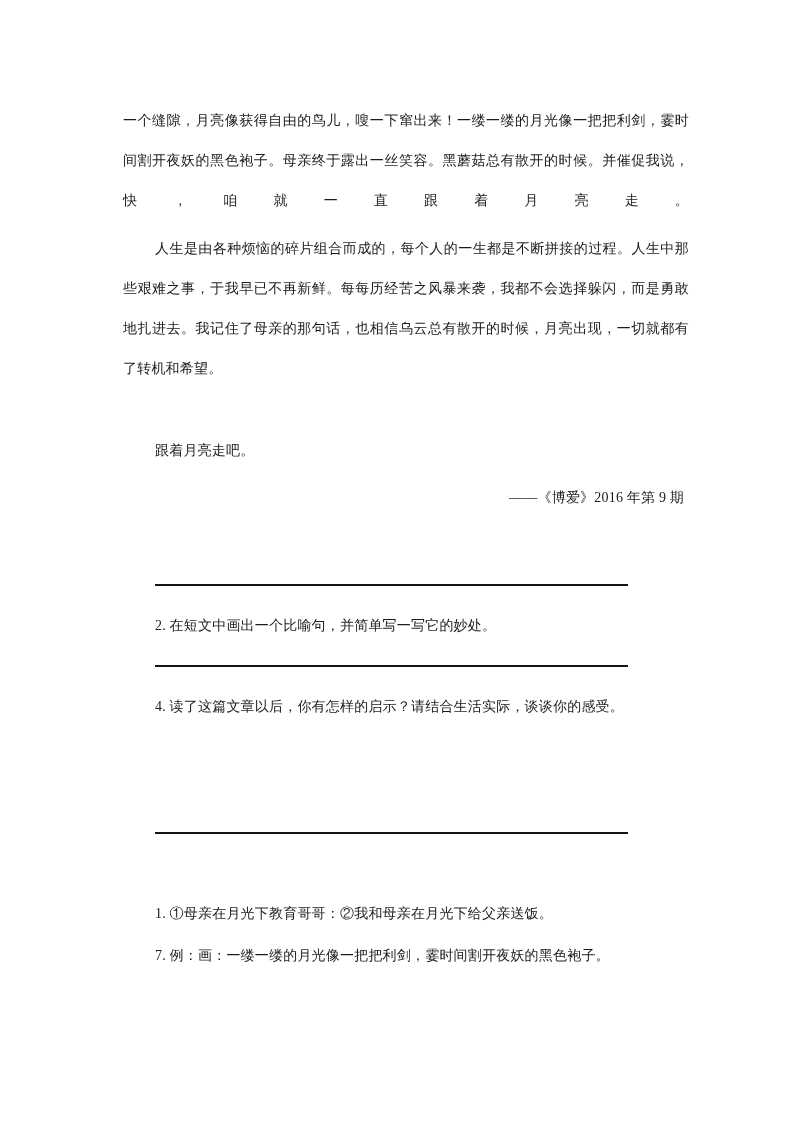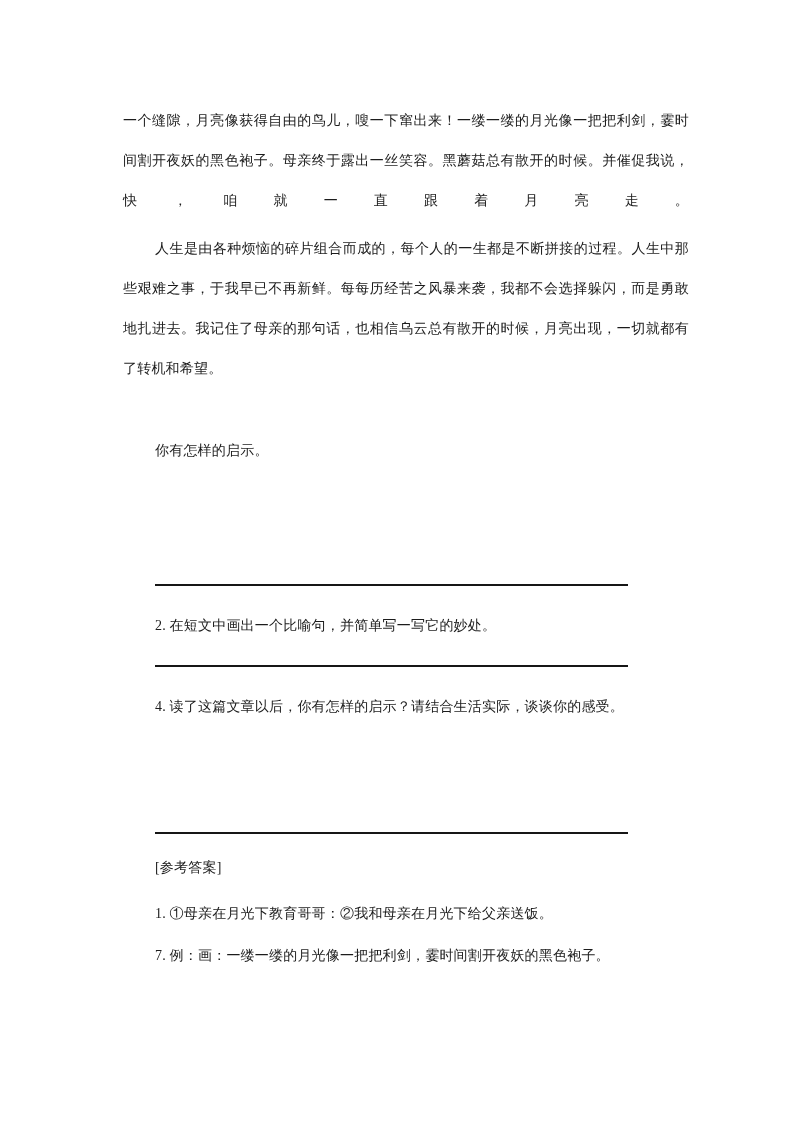--- a/index.html
+++ b/index.html
@@ -60,34 +60,34 @@
 </style>
 </head>
 <body>
 
 <div class="page">
 
   <p class="block justify justify-all" style="top: 95px;">一个缝隙，月亮像获得自由的鸟儿，嗖一下窜出来！一缕一缕的月光像一把把利剑，霎时间割开夜妖的黑色袍子。母亲终于露出一丝笑容。黑蘑菇总有散开的时候。并催促我说，快，咱就一直跟着月亮走。</p>
 
   <p class="block justify indent" style="top: 223px;">人生是由各种烦恼的碎片组合而成的，每个人的一生都是不断拼接的过程。人生中那些艰难之事，于我早已不再新鲜。每每历经苦之风暴来袭，我都不会选择躲闪，而是勇敢地扎进去。我记住了母亲的那句话，也相信乌云总有散开的时候，月亮出现，一切就都有了转机和希望。</p>
 
-  <p class="block indent" style="top: 425px;">你有怎样的启示。</p>
+  <p class="block indent" style="top: 425px;">跟着月亮走吧。</p>
 
+  <p class="block citation" style="top: 472px;">——《博爱》2016 年第 9 期</p>
 
 
   <div class="answer-line" style="top: 584px;"></div>
 
   <p class="block indent" style="top: 600px;">2. 在短文中画出一个比喻句，并简单写一写它的妙处。</p>
 
   <div class="answer-line" style="top: 665px;"></div>
 
 
   <p class="block justify indent" style="top: 681px;">4. 读了这篇文章以后，你有怎样的启示？请结合生活实际，谈谈你的感受。</p>
 
   <div class="answer-line" style="top: 832px;"></div>
 
-  <p class="block indent" style="top: 842px;">[参考答案]</p>
 
   <p class="block justify indent" style="top: 888px;">1. ①母亲在月光下教育哥哥：②我和母亲在月光下给父亲送饭。</p>
 
   <p class="block justify indent" style="top: 930px;">7. 例：画：一缕一缕的月光像一把把利剑，霎时间割开夜妖的黑色袍子。</p>
 
 </div>
 
 </body></html>

